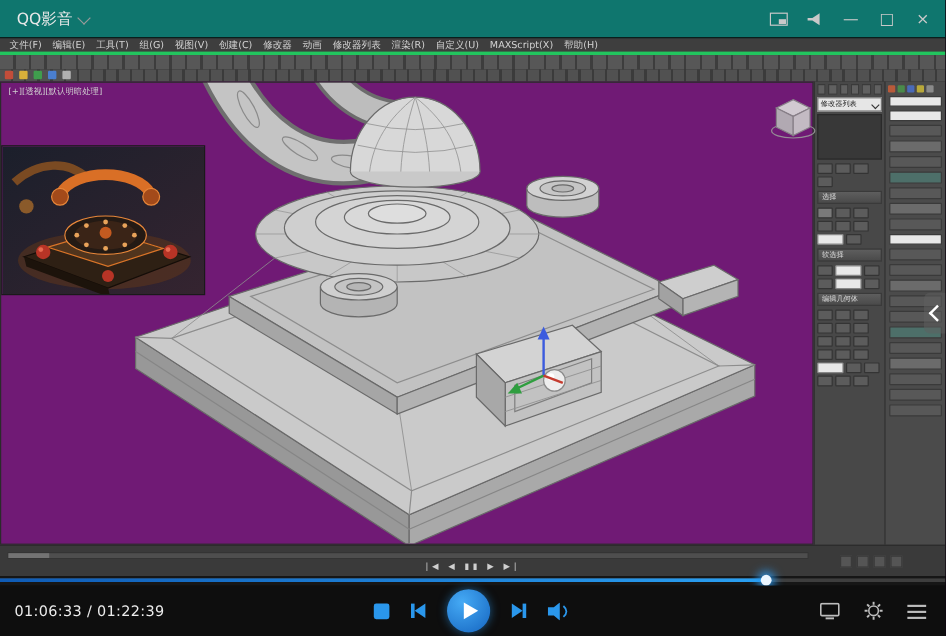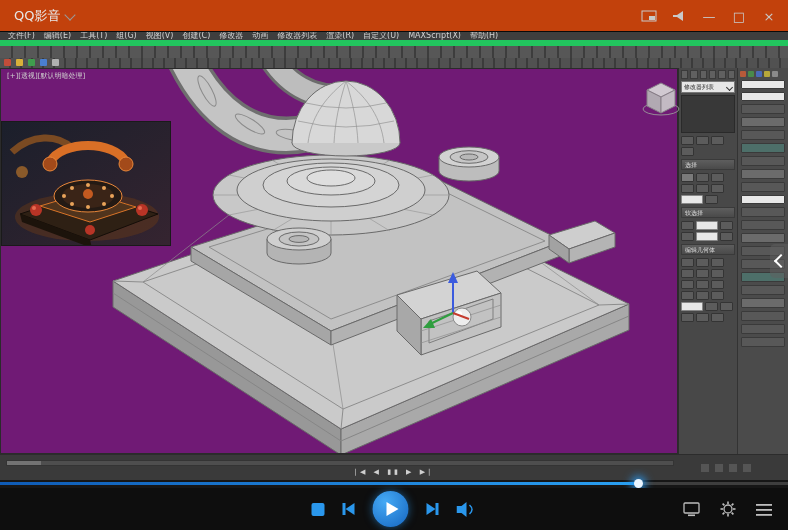--- a/index.html
+++ b/index.html
@@ -1,29 +1,29 @@
 <!DOCTYPE html>
 <html><head>
 <meta charset="utf-8">
 <style>
   html,body{margin:0;padding:0;background:#000;}
   body{font-family:"DejaVu Sans","Liberation Sans",sans-serif;}
   .stage{position:relative;width:788px;height:530px;overflow:hidden;background:#101010;}
 
   
-  .titlebar{position:absolute;left:0;top:0;width:788px;height:32px;background:#c2410c;border-bottom:1px solid #0a0a0a;box-sizing:border-box;}
+  .titlebar{position:absolute;left:0;top:0;width:788px;height:32px;background:#0f766e;border-bottom:1px solid #0a0a0a;box-sizing:border-box;}
   .app-name{position:absolute;left:14px;top:0;height:32px;display:flex;align-items:center;gap:6px;color:#e8e8e8;font-size:13px;cursor:pointer;}
   .app-caret{width:7px;height:7px;border-left:1.5px solid #9a9a9a;border-bottom:1.5px solid #9a9a9a;transform:rotate(-45deg);margin-top:-3px;}
   .tb-title{position:absolute;left:50%;top:0;transform:translateX(-50%);height:32px;display:flex;align-items:center;color:#d8d8d8;font-size:12px;}
   .tb-right{position:absolute;right:4px;top:0;height:32px;display:flex;align-items:center;}
   .tb-btn{width:30px;height:32px;display:flex;align-items:center;justify-content:center;color:#c9c9c9;font-size:13px;cursor:pointer;}
 
   
   .video{position:absolute;left:0;top:32px;width:788px;height:448px;background:#3c3c3c;overflow:hidden;}
-  .max-menubar{position:absolute;left:0;top:0;width:788px;height:14px;background:#3e3e3e;border-bottom:6px solid #22c55e;display:flex;align-items:center;gap:9px;padding-left:8px;box-sizing:border-box;}
+  .max-menubar{position:absolute;left:0;top:0;width:788px;height:14px;background:#3e3e3e;border-bottom:3px solid #22c55e;display:flex;align-items:center;gap:9px;padding-left:8px;box-sizing:border-box;}
   .menu-item{font-size:8px;color:#d2d2d2;white-space:nowrap;line-height:14px;}
   .max-tb1{position:absolute;left:0;top:14px;width:788px;height:12px;border-bottom:1px solid #303030;background:repeating-linear-gradient(90deg,#575757 0px,#575757 11px,#3d3d3d 11px,#3d3d3d 13px);}
   .max-tb2{position:absolute;left:0;top:26px;width:788px;height:10px;border-bottom:1px solid #2c2c2c;background:repeating-linear-gradient(90deg,#515151 0px,#515151 9px,#3b3b3b 9px,#3b3b3b 11px);}
   .dot{position:absolute;width:7px;height:7px;border-radius:1px;}
 
   .viewport{position:absolute;left:0;top:36px;width:678px;height:386px;background:#701a75;border:1px solid #2b2b2b;box-sizing:border-box;}
   .vp-label{position:absolute;left:6px;top:2px;font-size:7px;color:#cfcfcf;z-index:3;}
   .viewcube{position:absolute;left:638px;top:10px;z-index:3;opacity:.9;}
   .refimg{position:absolute;left:0;top:52px;width:170px;height:125px;border:1px solid #1a1a1a;z-index:4;box-sizing:border-box;}
 
@@ -359,20 +359,21 @@
   </div>
 
   <div class="progress">
     <div class="progress-track"></div>
     <div class="progress-fill" style="width: 81%;">
       <div class="progress-knob"></div>
     </div>
   </div>
 
   <div class="controls">
+    <div class="time">01:06:33 / 01:22:39</div>
 
     <div class="center-controls">
       <div class="stop-btn"></div>
       <div class="skip">
         <span class="bar"></span>
         <span class="tri-l"></span>
       </div>
       <div class="play-btn">
         <span class="play-tri"></span>
       </div>

